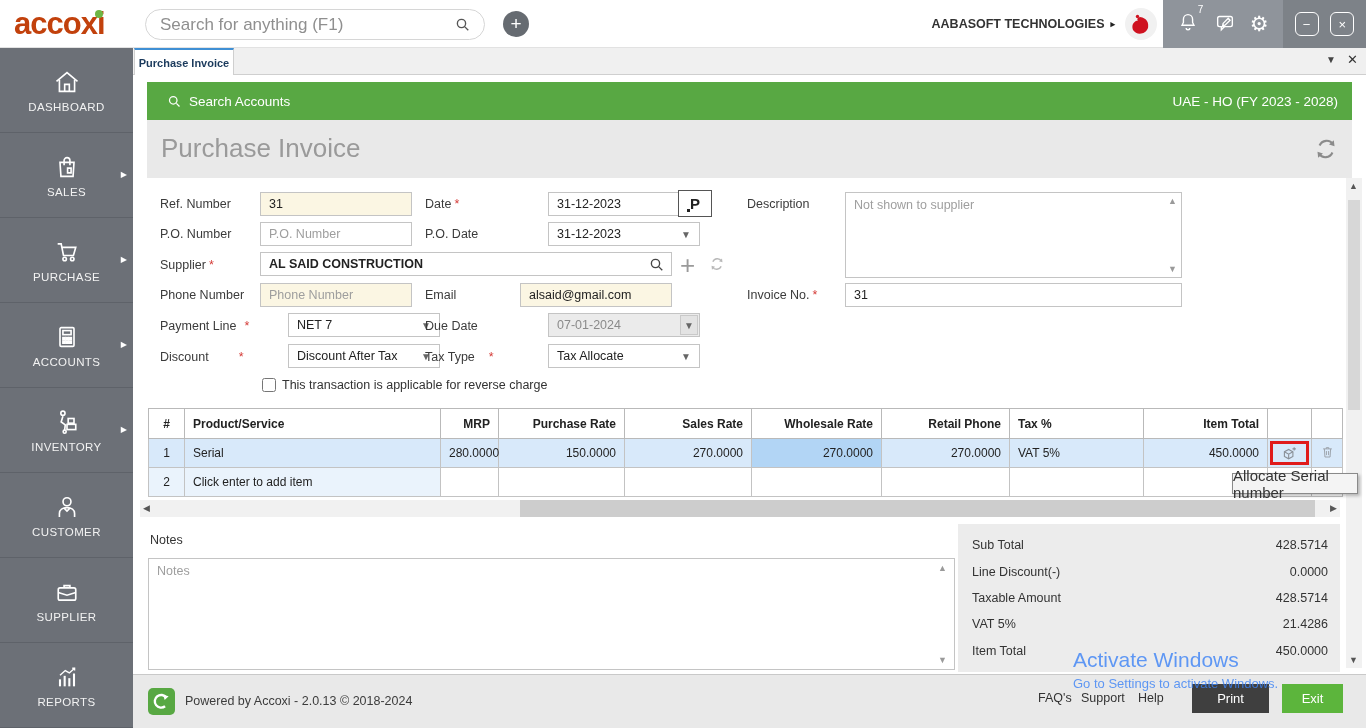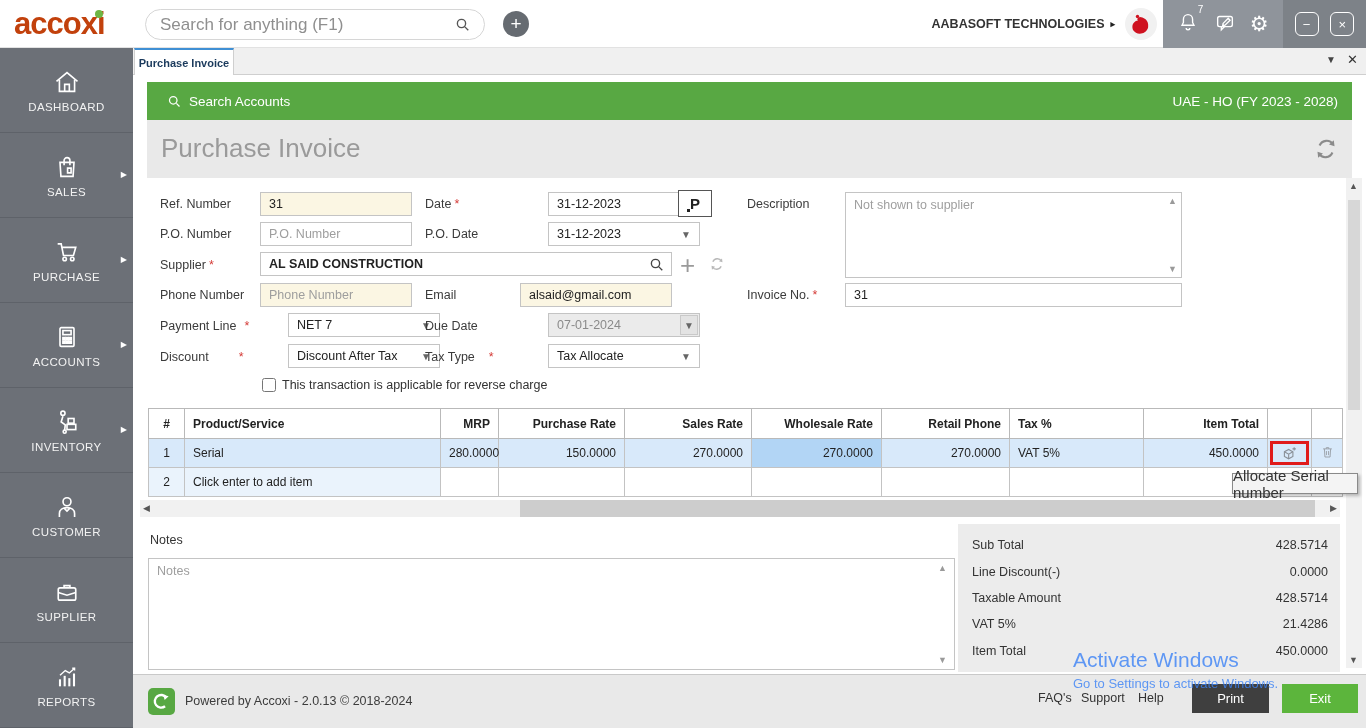--- a/index.html
+++ b/index.html
@@ -102,21 +102,21 @@
   .wm .l2 { font-size:13px; margin-top:4px; }
 
   
   .footer { position:absolute; left:133px; top:674px; width:1233px; height:54px; background:#e9e9e9; border-top:1px solid #c9c9c9; z-index:10; }
   .f-logo { position:absolute; left:15px; top:13px; width:27px; height:27px; border-radius:5px; background:#58a843; display:flex; align-items:center; justify-content:center; }
   .f-text { position:absolute; left:52px; top:19px; font-size:12.5px; color:#3c3c3c; }
   .f-link { position:absolute; top:16px; font-size:12.5px; color:#333; cursor:pointer; }
   .btn { position:absolute; top:9px; height:29px; border:none; color:#fff; font-size:13px; font-family:inherit; cursor:pointer; }
   .btn span::first-letter { text-decoration:underline; }
   .print-btn { left:1059px; width:77px; background:#3f3f3f; }
-  .exit-btn { left:1149px; width:76px; background:#5cb53c; }
+  .exit-btn { left:1149px; width:61px; background:#5cb53c; }
 </style>
 </head>
 <body>
 
 <header class="topbar">
   <div class="logo">
     <span>accoxi</span>
     <span class="dot"></span>
   </div>
   <div class="search-pill">

